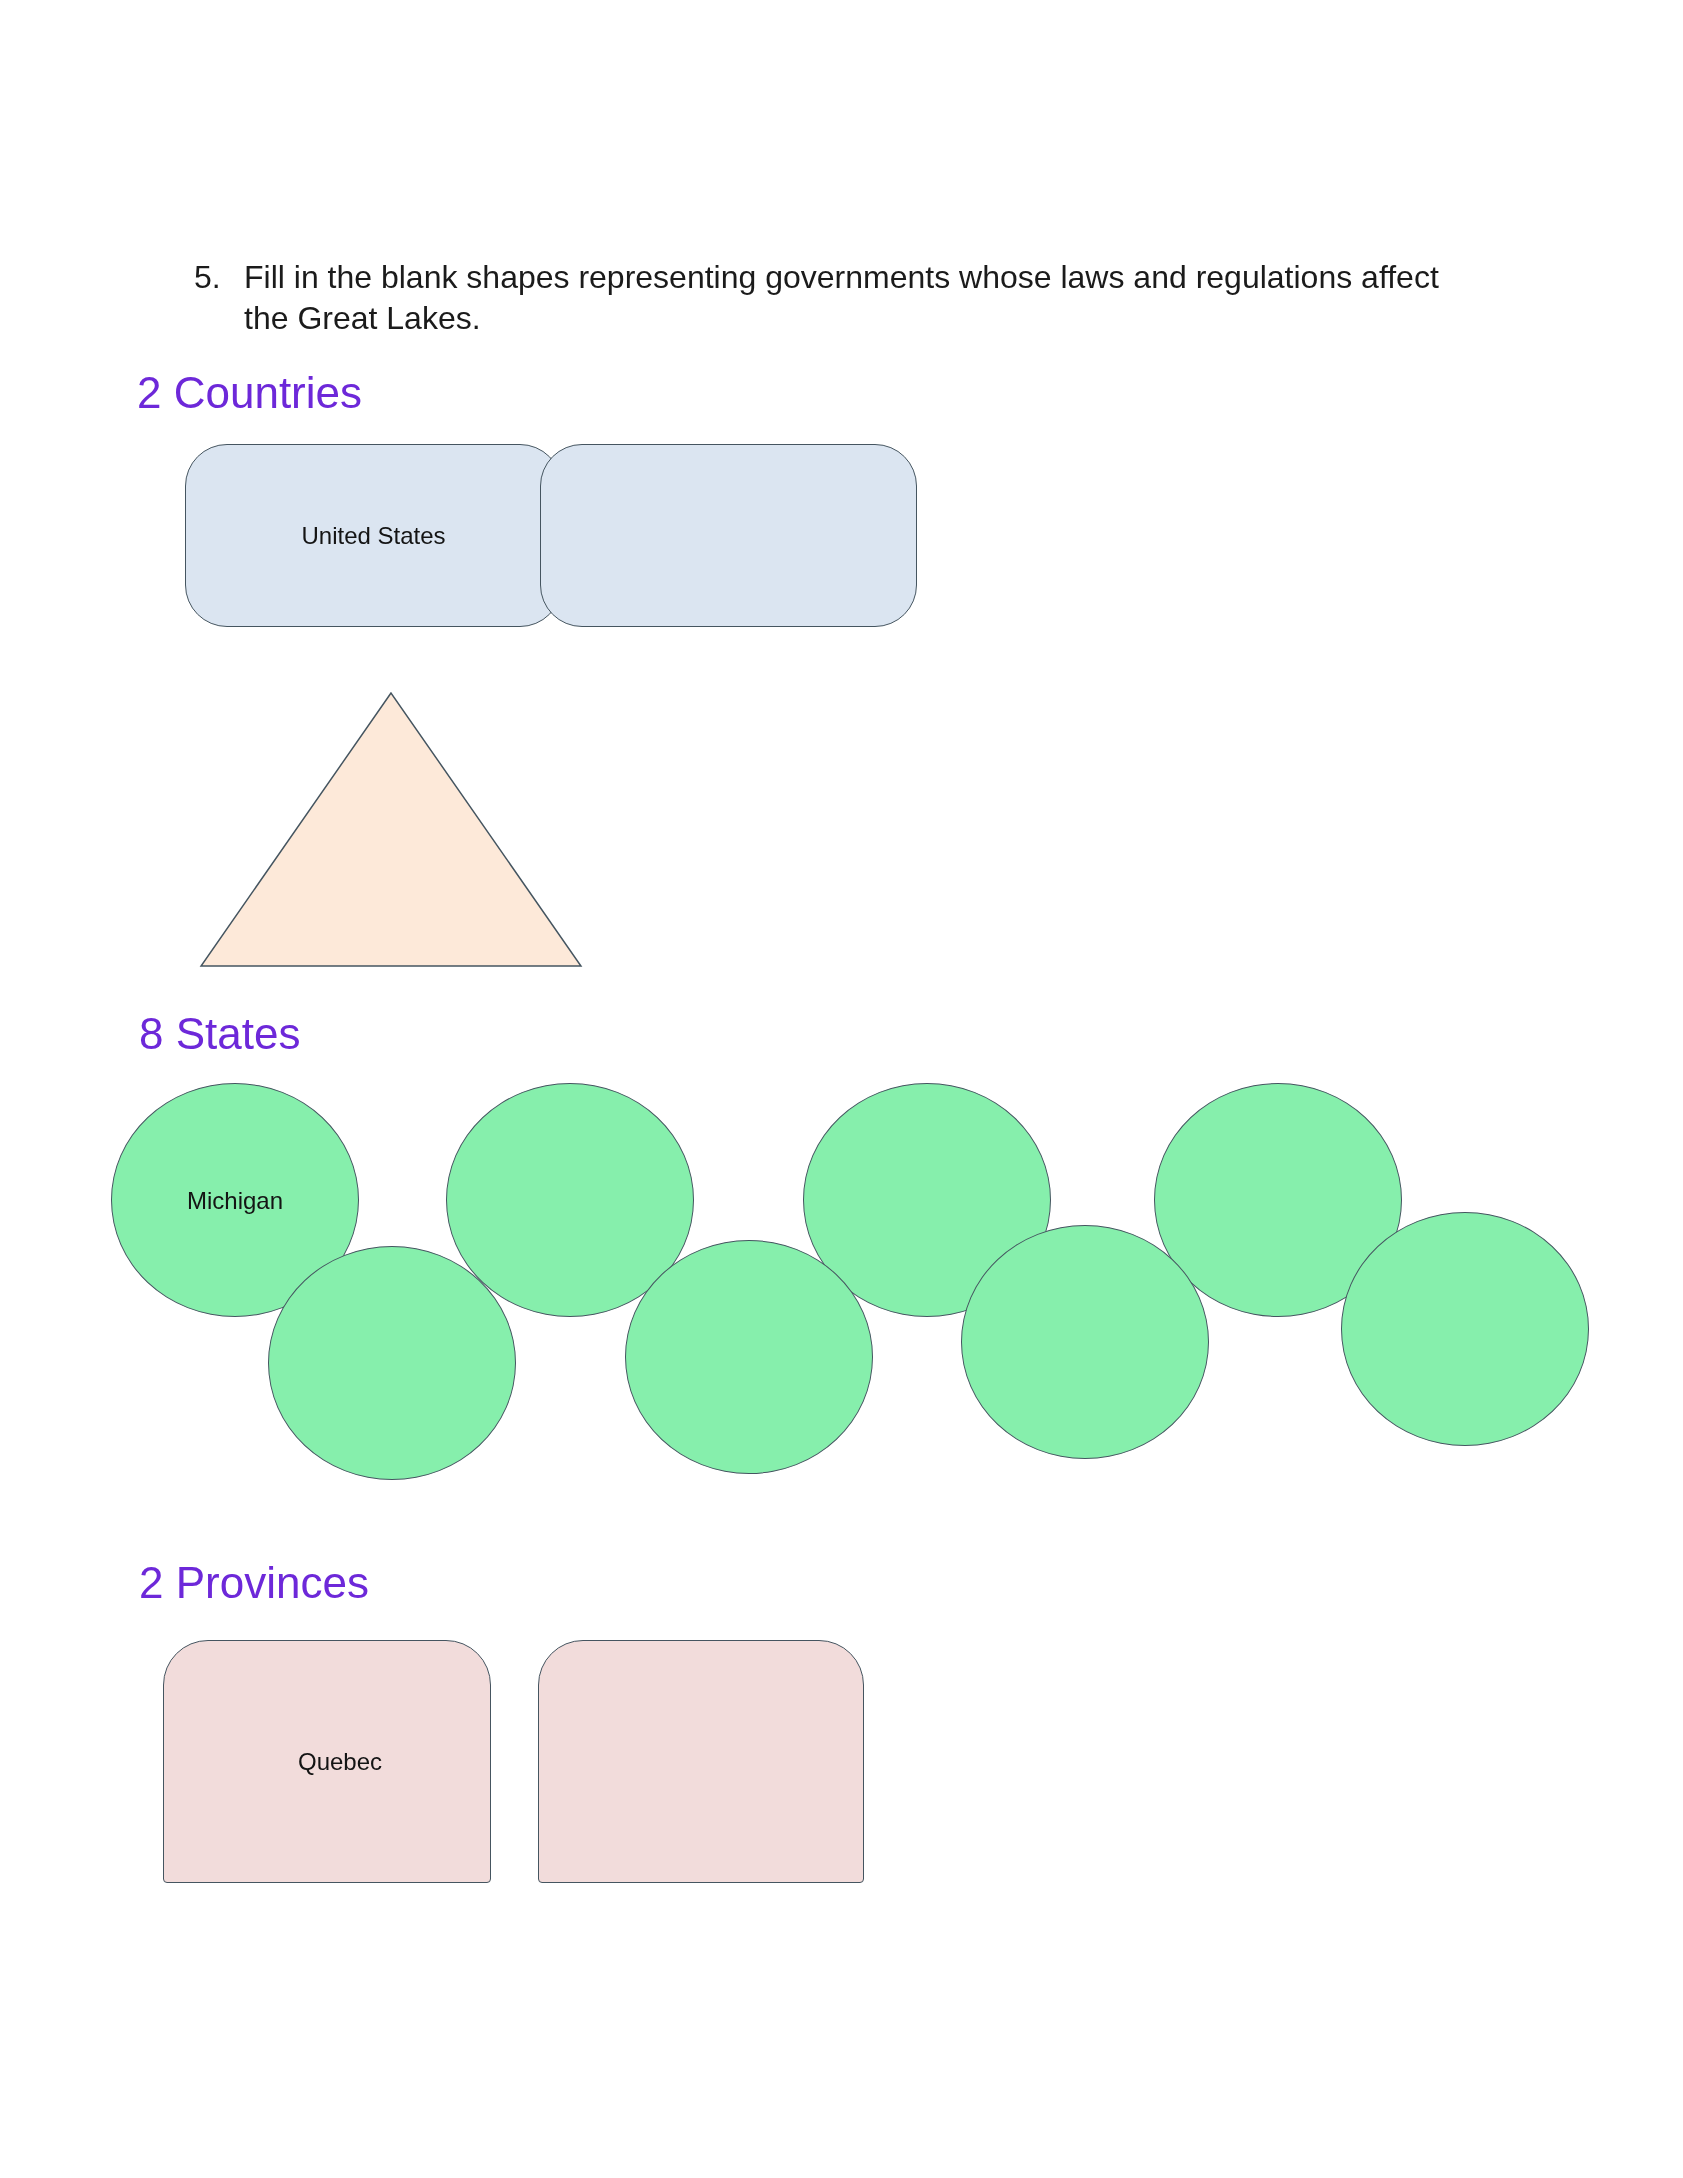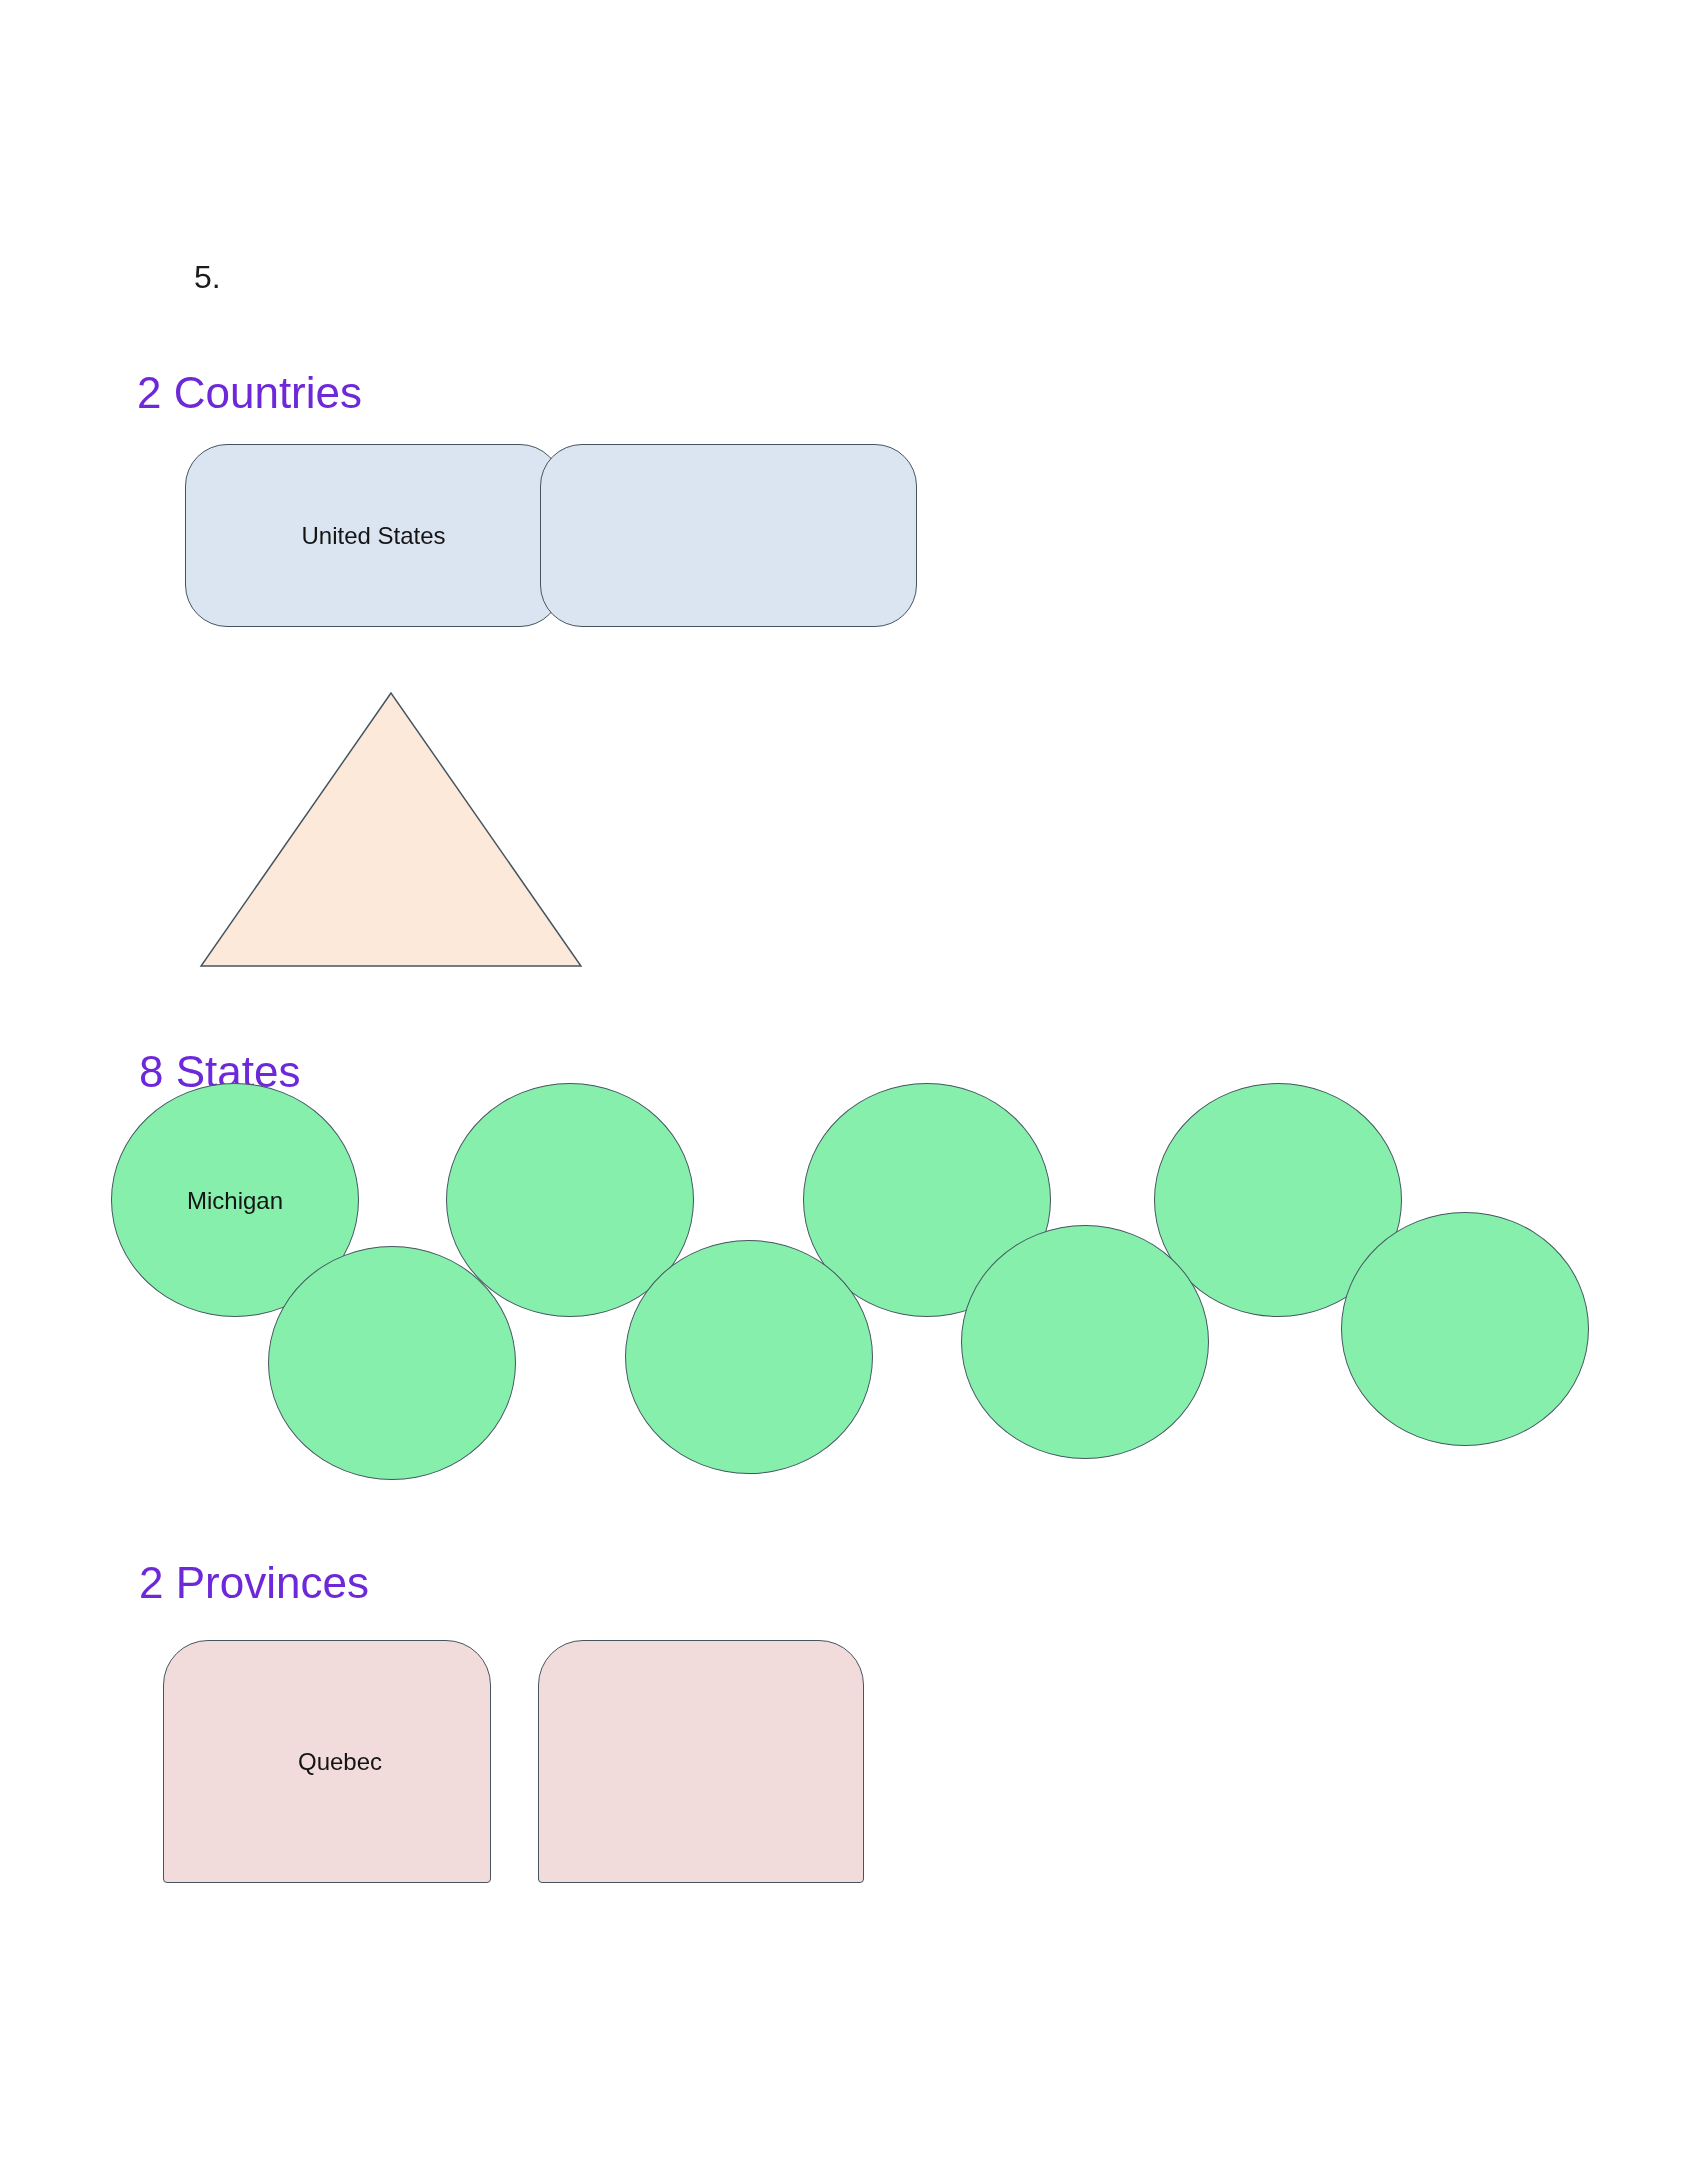--- a/index.html
+++ b/index.html
@@ -29,21 +29,21 @@
   }
   .question-text {
     left: 244px; top: 257px; width: 1247px;
     font-size: 32px; line-height: 41px;
     white-space: pre-line;
   }
   .section-heading {
     font-size: 44px; line-height: 40px; color: #6d28d9;
   }
   .heading-countries { left: 137px; top: 373px; }
-  .heading-states    { left: 139px; top: 1052px; }
+  .heading-states    { left: 139px; top: 1014px; }
   .heading-provinces { left: 139px; top: 1563px; }
 
   .shape {
     display: flex; align-items: center; justify-content: center;
     box-sizing: border-box;
     text-align: center;
   }
   .shape-label {
     font-size: 24px; line-height: 31px; color: #141414;
   }
@@ -89,20 +89,22 @@
   .province-1 { left: 163px; top: 1640px; width: 328px; }
   .province-2 { left: 538px; top: 1640px; width: 326px; }
 </style>
 </head>
 <body>
 
 <div class="page">
 
 
   <div class="abs question-number">5.</div>
+  <div class="abs question-text">Fill in the blank shapes representing governments whose laws and regulations affect
+the Great Lakes.</div>
 
   <div class="abs section-heading heading-countries">2 Countries</div>
 
   <div class="abs shape country-rect country-1">
     <span class="shape-label">United States</span>
   </div>
   <div class="abs shape country-rect country-2">
     <span class="shape-label"></span>
   </div>
 

